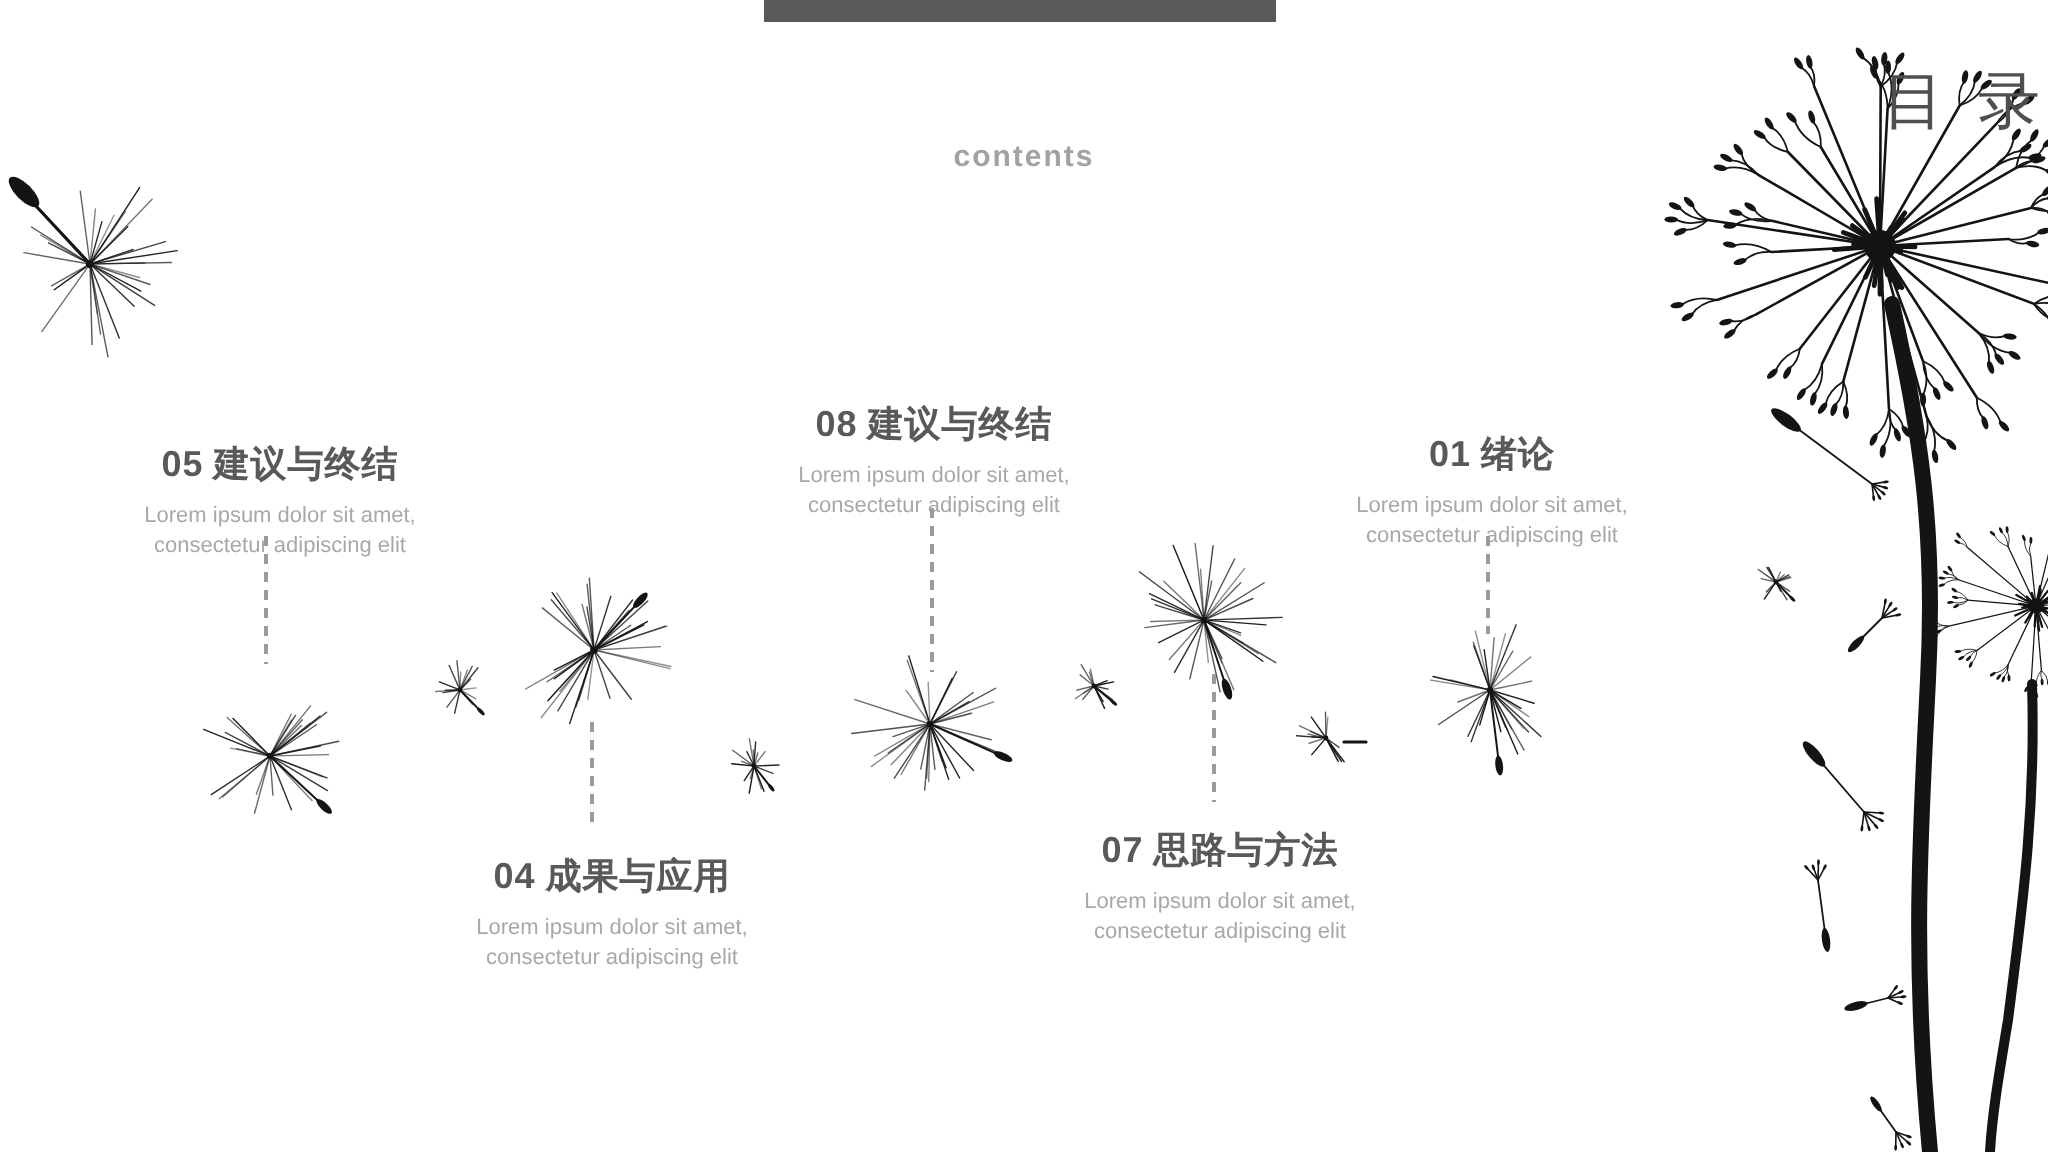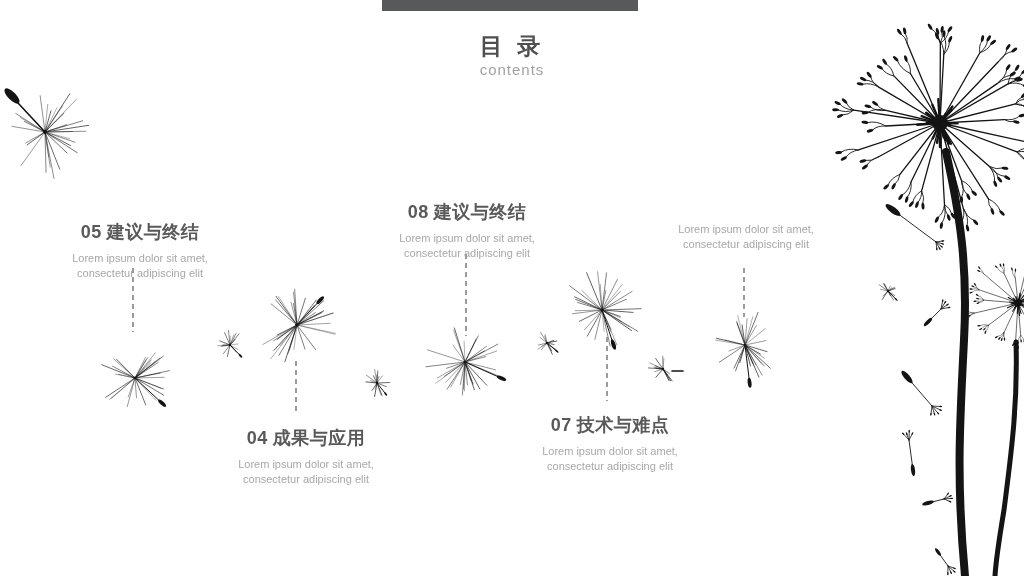--- a/index.html
+++ b/index.html
@@ -3,22 +3,22 @@
 <meta charset="utf-8">
 <style>
   html,body{margin:0;padding:0;background:#e8e8e8;}
   .slide{
     position:relative;width:1024px;height:576px;margin:0 auto;
     background:#ffffff;overflow:hidden;
     font-family:"Liberation Sans","DejaVu Sans",sans-serif;
   }
   .accent-bar{position:absolute;left:382px;top:0;width:256px;height:11px;background:#58595b;}
   .title-block{position:absolute;left:0;top:34px;width:1024px;text-align:center;}
-  .slide-title{font-size:23px;font-weight:bold;color:#4f4f51;letter-spacing:4px;line-height:1.1;}
-  .slide-subtitle{font-size:15px;color:#a2a2a2;letter-spacing:1px;margin-top:2px;}
+  .slide-title{font-size:31px;font-weight:normal;color:#4f4f51;letter-spacing:4px;line-height:1.1;text-align:right;}
+  .slide-subtitle{font-size:15px;color:#a2a2a2;letter-spacing:1px;margin-top:2px;font-weight:bold;}
   .toc-item{position:absolute;width:190px;text-align:center;}
   .toc-heading{font-size:18px;font-weight:bold;color:#595959;white-space:nowrap;letter-spacing:0.5px;}
   .toc-heading .num{margin-right:5px;}
   .toc-desc{font-size:11px;color:#a8a8a8;line-height:1.35;margin-top:7px;width:160px;margin-left:auto;margin-right:auto;}
   .dash{position:absolute;width:2px;
     background:repeating-linear-gradient(to bottom,#9b9b9b 0 5px,transparent 5px 9px);}
   #art{position:absolute;left:0;top:0;pointer-events:none;}
 </style>
 </head>
 <body>
@@ -770,33 +770,36 @@
 
   <div class="toc-item" style="left:372px;top:200px;">
     <div class="toc-heading">
       <span class="num">08</span><span>建议与终结</span>
     </div>
     <div class="toc-desc">Lorem ipsum dolor sit amet, consectetur adipiscing elit</div>
   </div>
   <div class="dash" style="left:465px;top:254px;height:82px;"></div>
 
   <div class="toc-item" style="left:651px;top:215px;">
+    <div class="toc-heading">
+      <span class="num">01</span><span>绪论</span>
+    </div>
     <div class="toc-desc">Lorem ipsum dolor sit amet, consectetur adipiscing elit</div>
   </div>
   <div class="dash" style="left:743px;top:268px;height:49px;"></div>
 
   <div class="dash" style="left:295px;top:361px;height:54px;"></div>
   <div class="toc-item" style="left:211px;top:426px;">
     <div class="toc-heading">
       <span class="num">04</span><span>成果与应用</span>
     </div>
     <div class="toc-desc">Lorem ipsum dolor sit amet, consectetur adipiscing elit</div>
   </div>
 
   <div class="dash" style="left:606px;top:337px;height:64px;"></div>
   <div class="toc-item" style="left:515px;top:413px;">
     <div class="toc-heading">
-      <span class="num">07</span><span>技术与难点</span>
+      <span class="num">07</span><span>思路与方法</span>
     </div>
     <div class="toc-desc">Lorem ipsum dolor sit amet, consectetur adipiscing elit</div>
   </div>
 
 </div>
 
 </body></html>

